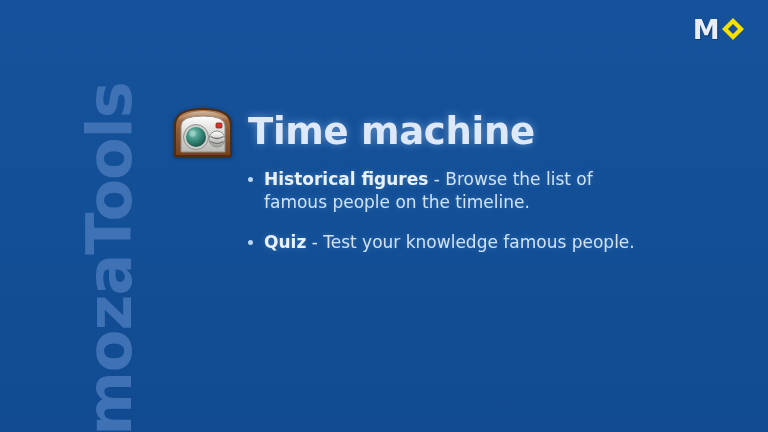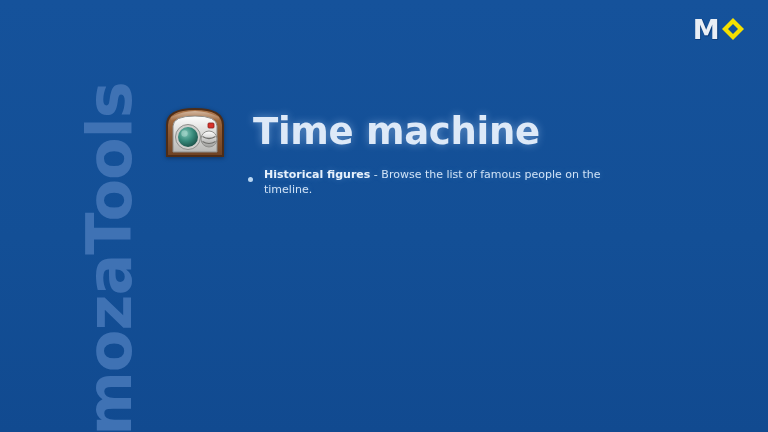--- a/index.html
+++ b/index.html
@@ -87,25 +87,25 @@
     position: absolute;
     left: 6px; top: 8px;
     width: 10px; height: 10px;
     background: #14519a;
     clip-path: polygon(50% 0%, 100% 50%, 50% 100%, 0% 50%);
   }
 
   
   #content-header {
     position: absolute;
-    left: 164px;
+    left: 172px;
     top: 103px;
     display: flex;
     align-items: center;
-    gap: 27px;
+    gap: 14px;
   }
   #app-icon {
     width: 62px;
     height: 56px;
     position: relative;
     flex: none;
     filter: drop-shadow(0 1px 2px rgba(0,0,0,0.35));
   }
 
   #title-text {
@@ -127,21 +127,21 @@
     width: 400px;
     list-style: none;
     margin: 0;
     padding: 0;
   }
   .feature-item {
     position: relative;
     padding-left: 21px;
     margin-bottom: 18px;
     font-family: "DejaVu Sans", sans-serif;
-    font-size: 11px;
+    font-size: 17px;
     line-height: 1.33;
     color: #cfe2f6;
     text-shadow: 0 0 6px rgba(150,195,245,0.30);
   }
   .feature-item:last-child { margin-bottom: 0; }
   .feature-bullet {
     position: absolute;
     left: 5px;
     top: 9px;
     width: 5px;
@@ -222,15 +222,19 @@
       </svg>
     </span>
     <div id="title-text">Time machine</div>
   </div>
 
   <ul id="feature-list">
     <li class="feature-item">
       <span class="feature-bullet"></span>
       <span class="feature-term">Historical figures</span><span class="feature-sep"> - </span><span class="feature-desc">Browse the list of famous people on the timeline.</span>
     </li>
+    <li class="feature-item">
+      <span class="feature-bullet"></span>
+      <span class="feature-term">Quiz</span><span class="feature-sep"> - </span><span class="feature-desc">Test your knowledge famous people.</span>
+    </li>
   </ul>
 
 </div>
 
 </body></html>

